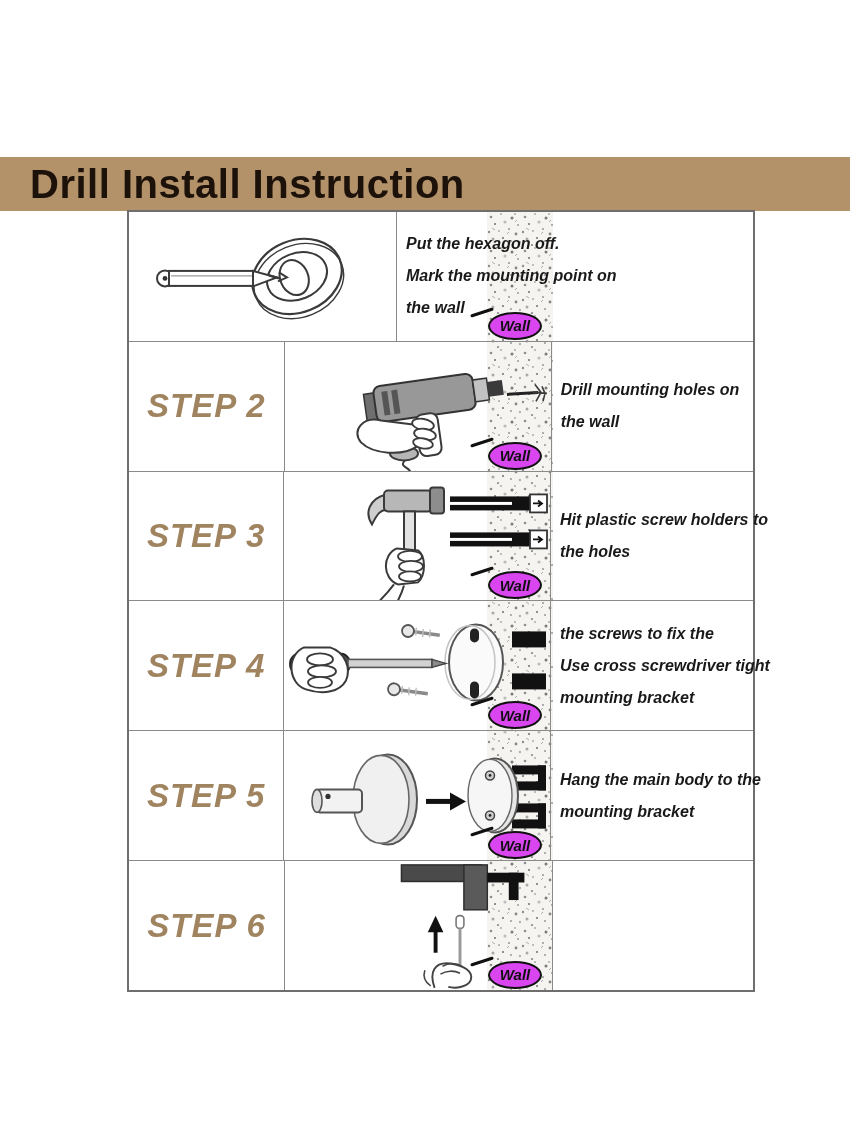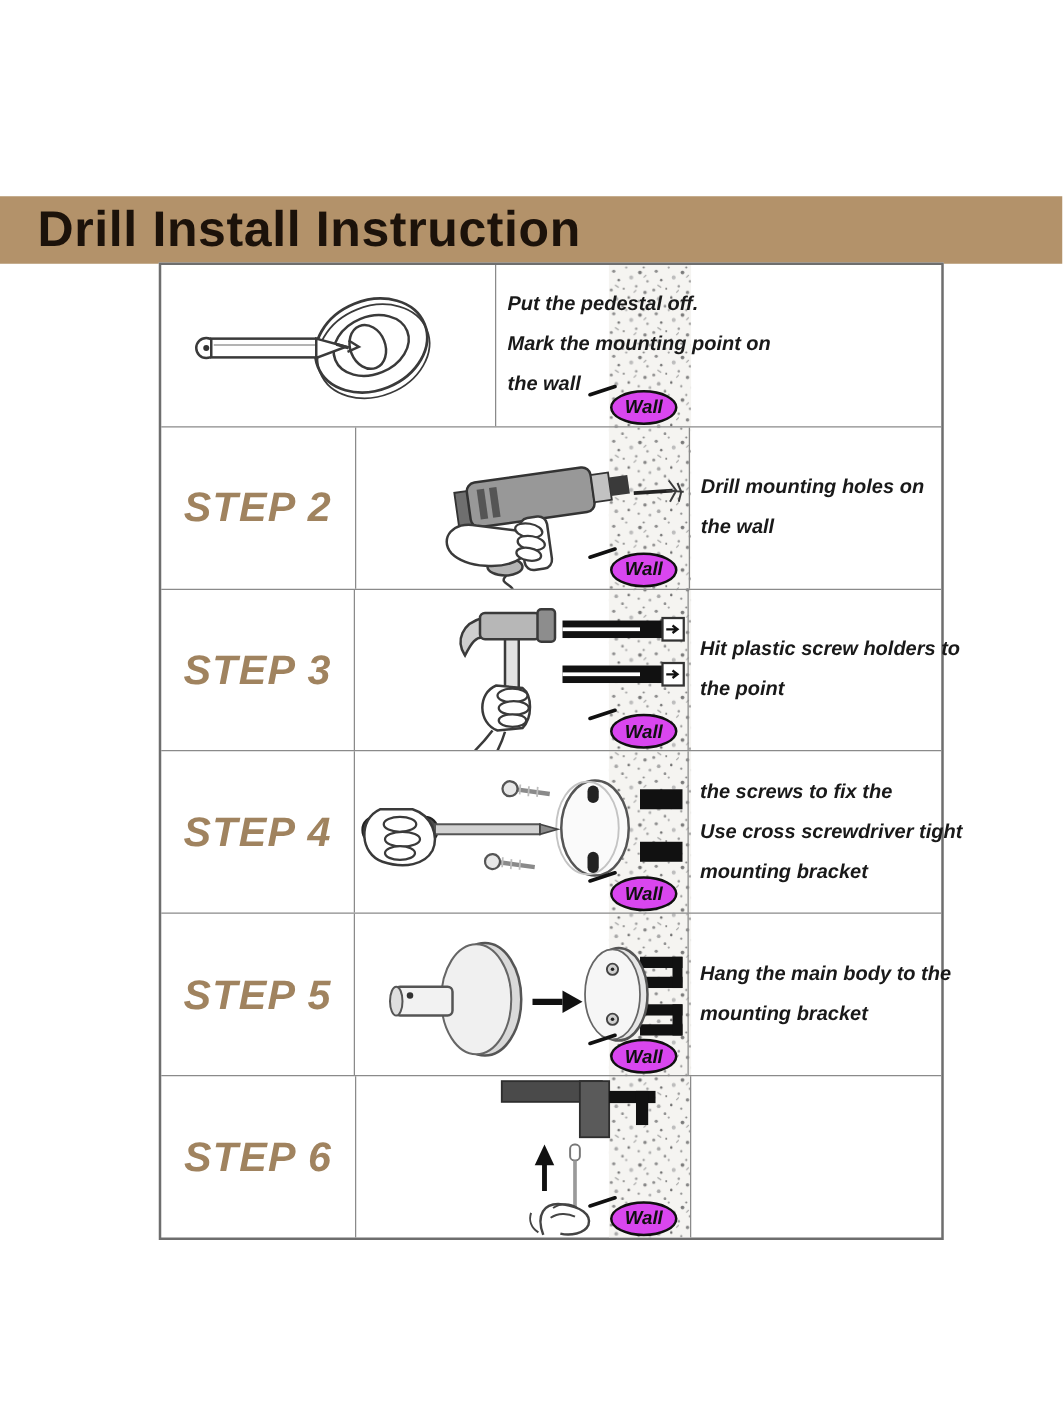--- a/index.html
+++ b/index.html
@@ -84,21 +84,21 @@
           <circle cx="36" cy="66" r="8" fill="#ffffff" stroke="#3a3a3a" stroke-width="2"></circle>
           <circle cx="36" cy="66" r="2.4" fill="#333333"></circle>
           <rect x="40" y="58.5" width="84" height="15" fill="#ffffff" stroke="#3a3a3a" stroke-width="2"></rect>
           <line x1="42" y1="63.5" x2="124" y2="63.5" stroke="#9a9a9a" stroke-width="1.2"></line>
           <path d="M124 58.5 L148 65 L124 74 Z" fill="#ffffff" stroke="#3a3a3a" stroke-width="2"></path>
           <path d="M140 63 L150 66" stroke="#3a3a3a" stroke-width="2.4"></path>
           <path d="M150 60 l8 5 l-9 4" fill="none" stroke="#3a3a3a" stroke-width="2"></path>
         </svg>
       </div>
       <div class="cell-text">
-        <div class="desc-line">Put the pedestal off.</div>
+        <div class="desc-line">Put the hexagon off.</div>
         <div class="desc-line">Mark the mounting point on</div>
         <div class="desc-line">the wall</div>
       </div>
       <div class="wall-label">
         <div class="wall-ellipse">
             <span>Wall</span>
           </div>
       </div>
     </div>
 
@@ -160,21 +160,21 @@
           <rect x="120" y="39" width="11" height="70" fill="#e2e2e2" stroke="#3a3a3a" stroke-width="2"></rect>
           <path d="M113 76 C98 82 98 106 114 112 L134 110 C142 102 142 84 134 78 Z" fill="#ffffff" stroke="#3a3a3a" stroke-width="2"></path>
           <ellipse cx="126" cy="84" rx="12" ry="5.5" fill="#ffffff" stroke="#3a3a3a" stroke-width="1.8"></ellipse>
           <ellipse cx="127" cy="94" rx="12" ry="5.5" fill="#ffffff" stroke="#3a3a3a" stroke-width="1.8"></ellipse>
           <ellipse cx="126" cy="104" rx="11" ry="5" fill="#ffffff" stroke="#3a3a3a" stroke-width="1.8"></ellipse>
           <path d="M110 112 C104 120 100 124 96 128 M120 113 C118 120 116 124 114 128" class="svg-line"></path>
         </svg>
       </div>
       <div class="cell-text">
         <div class="desc-line">Hit plastic screw holders to</div>
-        <div class="desc-line">the point</div>
+        <div class="desc-line">the holes</div>
       </div>
       <div class="wall-label">
         <div class="wall-ellipse">
             <span>Wall</span>
           </div>
       </div>
     </div>
 
     <div class="row">
       <div class="cell-step">

